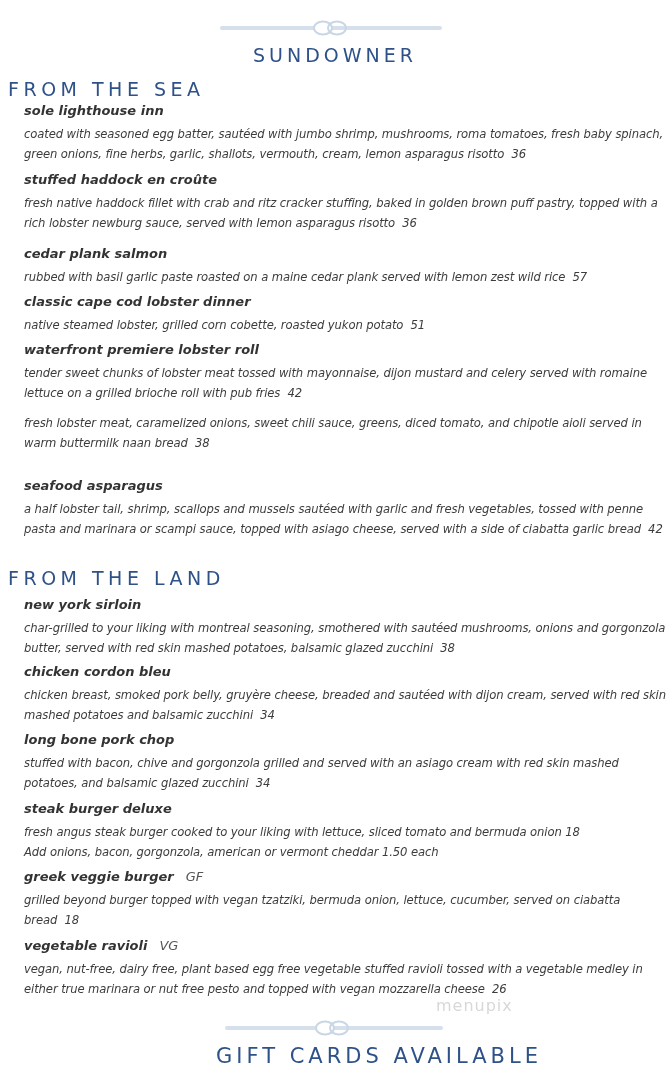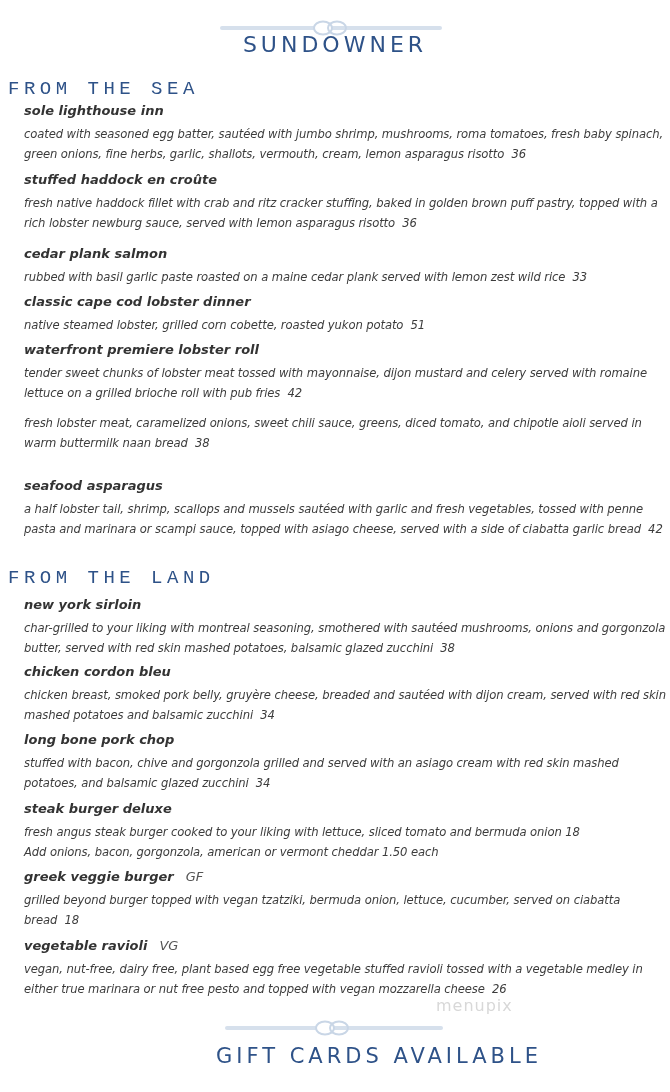--- a/index.html
+++ b/index.html
@@ -3,54 +3,54 @@
 <meta charset="utf-8">
 <style>
   html, body { margin:0; padding:0; background:#ffffff; }
   body { width:670px; height:1092px; position:relative; overflow:hidden;
          font-family:"DejaVu Sans", sans-serif; color:#3a3a3a; }
   .rope { position:absolute; left:0; width:670px; height:20px; }
   .rope .line { position:absolute; top:8px; height:4px; background:#d6e0ec; border-radius:2px; }
   .rope .knot { position:absolute; top:1px; width:36px; height:18px; }
   .title { position:absolute; left:0; width:670px; text-align:center; color:#2e5288;
            font-family:"DejaVu Sans", sans-serif; letter-spacing:4px; }
-  .section { position:absolute; left:8px; color:#2e5288; font-size:19px; letter-spacing:4.5px; font-weight:normal;font-family:Liberation Mono, monospace; }
+  .section { position:absolute; left:8px; color:#2e5288; font-size:19px; letter-spacing:4.5px; font-weight:normal; }
   .item { position:absolute; left:24px; width:650px;font-style:italic; }
   .item .name { font-size:13px; font-weight:bold; color:#333; line-height:18px; }
   .item .name .tag { font-weight:normal; color:#555; margin-left:12px; }
   .item .desc { font-size:11.6px; color:#3c3c3c; line-height:20px; margin-top:4px; letter-spacing:-0.1px; }
   .watermark { position:absolute; left:436px; top:996px; font-size:16px; color:#d8d8d8; letter-spacing:1px; }
 </style>
 </head>
 <body>
 
 <div class="rope" style="top:18px;">
   <div class="line" style="left:220px; width:222px;"></div>
   <svg class="knot" style="left:312px;" viewBox="0 0 36 18">
     <ellipse cx="11" cy="9" rx="9" ry="6.5" fill="#fff" stroke="#c9d6e6" stroke-width="2"></ellipse>
     <ellipse cx="25" cy="9" rx="9" ry="6.5" fill="none" stroke="#c9d6e6" stroke-width="2"></ellipse>
   </svg>
 </div>
-<div class="title" style="top:32px; font-size:22px;">SUNDOWNER</div>
+<div class="title" style="top:44px; font-size:19px;">SUNDOWNER</div>
 
 <div class="section" style="top:78px;">FROM THE SEA</div>
 
 <div class="item" style="top:102px;">
   <div class="name"><span>sole lighthouse inn</span></div>
   <div class="desc"><span>coated with seasoned egg batter, sautéed with jumbo shrimp, mushrooms, roma tomatoes, fresh baby spinach, green onions, fine herbs, garlic, shallots, vermouth, cream, lemon asparagus risotto</span>&nbsp;&nbsp;<span>36</span></div>
 </div>
 
 <div class="item" style="top:171px;">
   <div class="name"><span>stuffed haddock en croûte</span></div>
   <div class="desc"><span>fresh native haddock fillet with crab and ritz cracker stuffing, baked in golden brown puff pastry, topped with a rich lobster newburg sauce, served with lemon asparagus risotto</span>&nbsp;&nbsp;<span>36</span></div>
 </div>
 
 <div class="item" style="top:245px;">
   <div class="name"><span>cedar plank salmon</span></div>
-  <div class="desc"><span>rubbed with basil garlic paste roasted on a maine cedar plank served with lemon zest wild rice</span>&nbsp;&nbsp;<span>33</span></div>
+  <div class="desc"><span>rubbed with basil garlic paste roasted on a maine cedar plank served with lemon zest wild rice</span>&nbsp;&nbsp;<span>57</span></div>
 </div>
 
 <div class="item" style="top:293px;">
   <div class="name"><span>classic cape cod lobster dinner</span></div>
   <div class="desc"><span>native steamed lobster, grilled corn cobette, roasted yukon potato</span>&nbsp;&nbsp;<span>51</span></div>
 </div>
 
 <div class="item" style="top:341px;">
   <div class="name"><span>waterfront premiere lobster roll</span></div>
   <div class="desc"><span>tender sweet chunks of lobster meat tossed with mayonnaise, dijon mustard and celery served with romaine lettuce on a grilled brioche roll with pub fries</span>&nbsp;&nbsp;<span>42</span></div>

